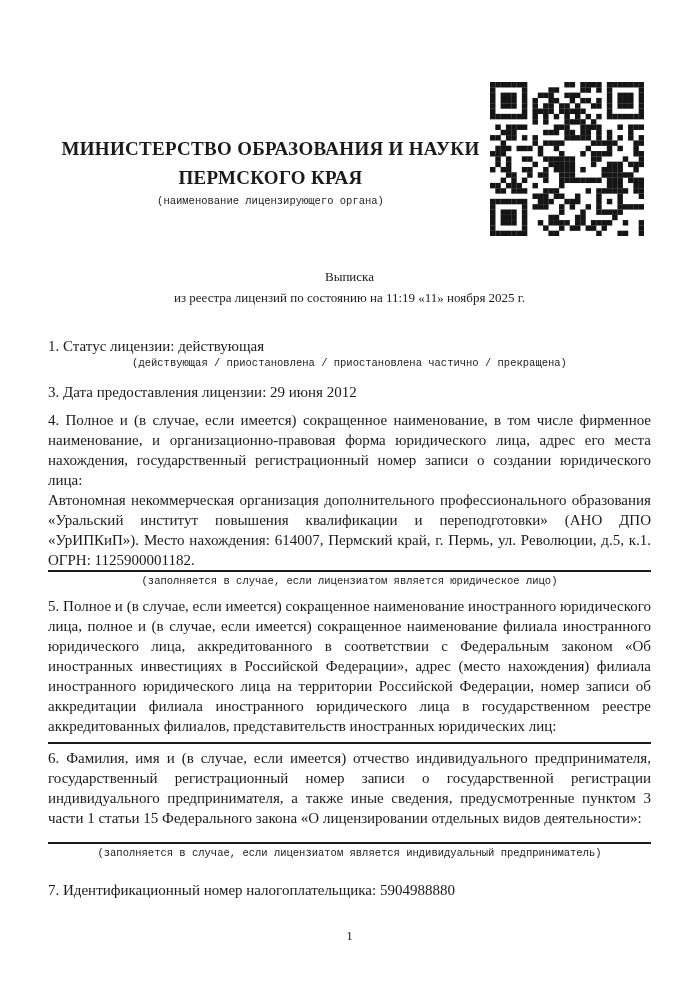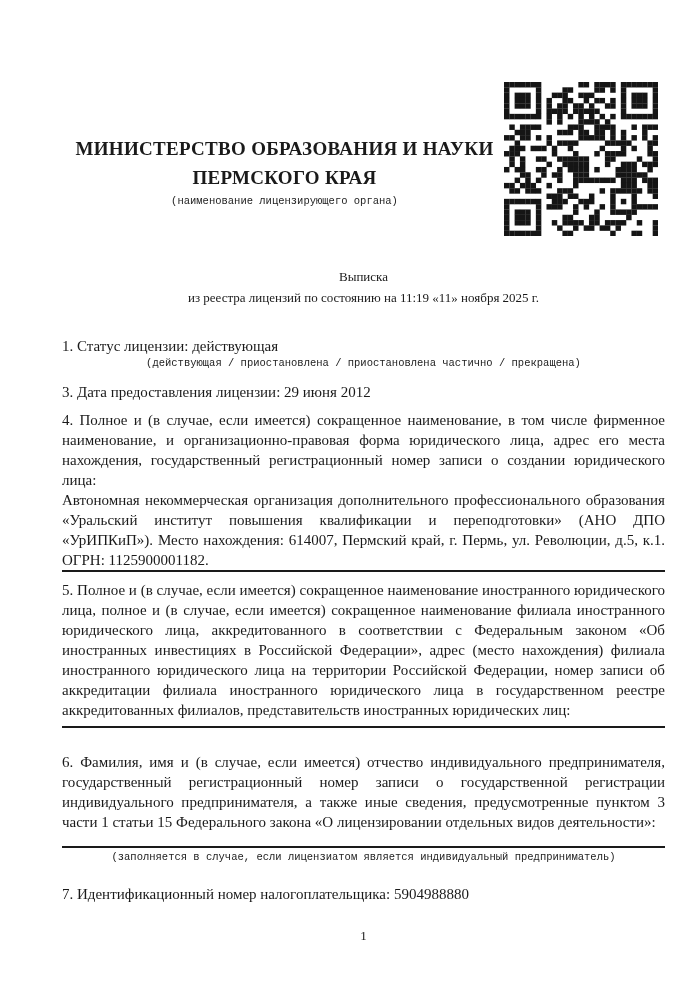--- a/index.html
+++ b/index.html
@@ -9,21 +9,21 @@
     position:relative;
     width:700px; height:989px;
     margin:0 auto;
     background:#ffffff;
     font-family:"Liberation Serif","DejaVu Serif",serif;
     color:#1a1a1a;
     overflow:hidden;
   }
   .content {
     position:absolute;
-    left:62px; top:0;
+    left:48px; top:0;
     width:603px;
   }
   .ministry-block {
     margin-top:134px;
     width:445px;
     text-align:center;
   }
   .ministry-line {
     font-size:19px;
     font-weight:bold;
@@ -55,21 +55,21 @@
     line-height:20px;
     text-align:left;
   }
   .item.justified { text-align:justify; }
   .item-1 { margin-top:28px; }
   .note { margin-top:1px; }
   .item-2 { margin-top:20px; }
   .item-3 { margin-top:12px; }
   .item-4 { margin-top:8px; }
   .item-5 { margin-top:8px; }
-  .item-6 { margin-top:24px; }
+  .item-6 { margin-top:4px; }
   .item-7 { margin-top:20px; }
   .fill-rule {
     height:0;
     border-top:2px solid #1a1a1a;
   }
   .rule-4 { margin-top:0px; }
   .rule-5 { margin-top:6px; }
   .rule-6 { margin-top:14px; }
   .rule-note { margin-top:3px; }
   .page-number {
@@ -519,20 +519,21 @@
     <div class="small-caption note">(действующая / приостановлена / приостановлена частично / прекращена)</div>
 
 
     <div class="item item-3">3. Дата предоставления лицензии: 29 июня 2012</div>
 
     <div class="item item-4 justified">
       <span>4. Полное и (в случае, если имеется) сокращенное наименование, в том числе фирменное наименование, и организационно-правовая форма юридического лица, адрес его места нахождения, государственный регистрационный номер записи о создании юридического лица:</span><br>
       <span>Автономная некоммерческая организация дополнительного профессионального образования «Уральский институт повышения квалификации и переподготовки» (АНО ДПО «УрИПКиП»). Место нахождения: 614007, Пермский край, г. Пермь, ул. Революции, д.5, к.1. ОГРН: 1125900001182.</span>
     </div>
     <div class="fill-rule rule-4"></div>
+    <div class="small-caption rule-note">(заполняется в случае, если лицензиатом является юридическое лицо)</div>
 
     <div class="item item-5 justified">5. Полное и (в случае, если имеется) сокращенное наименование иностранного юридического лица, полное и (в случае, если имеется) сокращенное наименование филиала иностранного юридического лица, аккредитованного в соответствии с Федеральным законом «Об иностранных инвестициях в Российской Федерации», адрес (место нахождения) филиала иностранного юридического лица на территории Российской Федерации, номер записи об аккредитации филиала иностранного юридического лица в государственном реестре аккредитованных филиалов, представительств иностранных юридических лиц:</div>
     <div class="fill-rule rule-5"></div>
 
     <div class="item item-6 justified">6. Фамилия, имя и (в случае, если имеется) отчество индивидуального предпринимателя, государственный регистрационный номер записи о государственной регистрации индивидуального предпринимателя, а также иные сведения, предусмотренные пунктом 3 части 1 статьи 15 Федерального закона «О лицензировании отдельных видов деятельности»:</div>
     <div class="fill-rule rule-6"></div>
     <div class="small-caption rule-note">(заполняется в случае, если лицензиатом является индивидуальный предприниматель)</div>
 
     <div class="item item-7">7. Идентификационный номер налогоплательщика: 5904988880</div>
 

